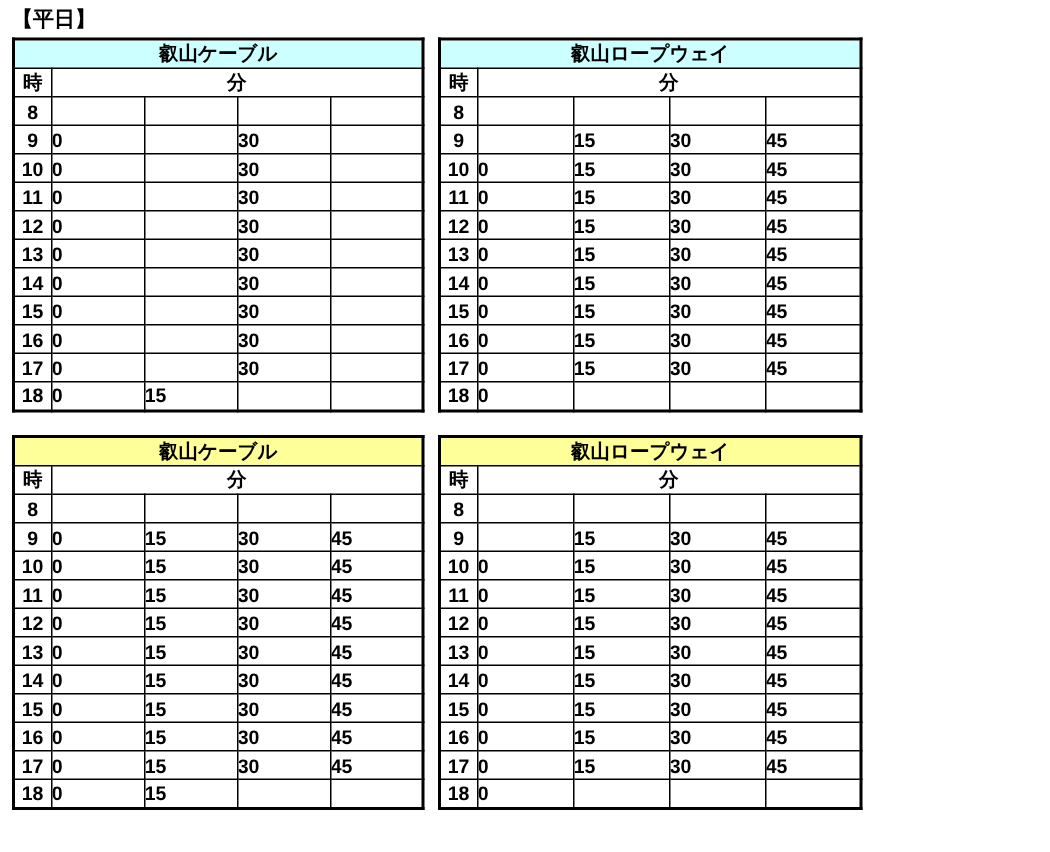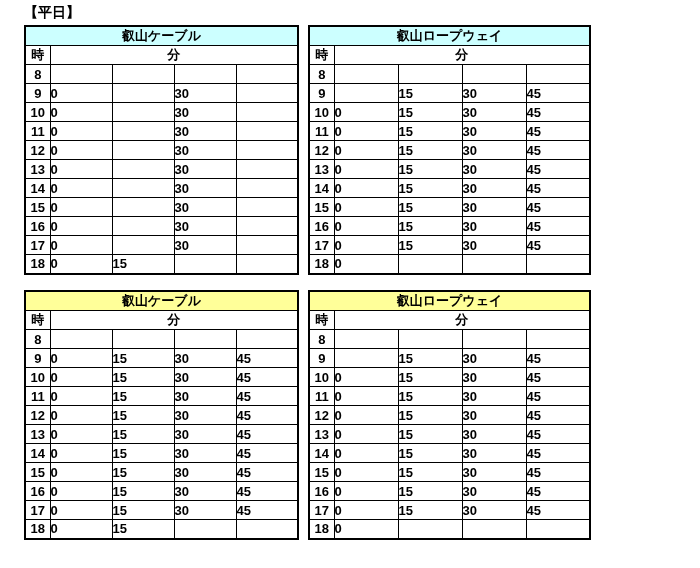--- a/index.html
+++ b/index.html
@@ -4,21 +4,21 @@
 <style>
   html, body { margin: 0; padding: 0; }
   body {
     width: 700px; height: 568px;
     background: #ffffff;
     color: #000000;
     font-family: "Liberation Sans", "DejaVu Sans", sans-serif;
     position: relative;
     overflow: hidden;
   }
-  .block { position: absolute; left: 24px; }
+  .block { position: absolute; left: 8px; }
   #block-weekday { top: 4px; }
   #block-holiday { top: 290px; }
   .block-title {
     font-size: 14px;
     font-weight: bold;
     line-height: 17px;
     margin-bottom: 4px;
     white-space: nowrap;
   }
   .tables-row { display: flex; gap: 9px; align-items: flex-start; }

